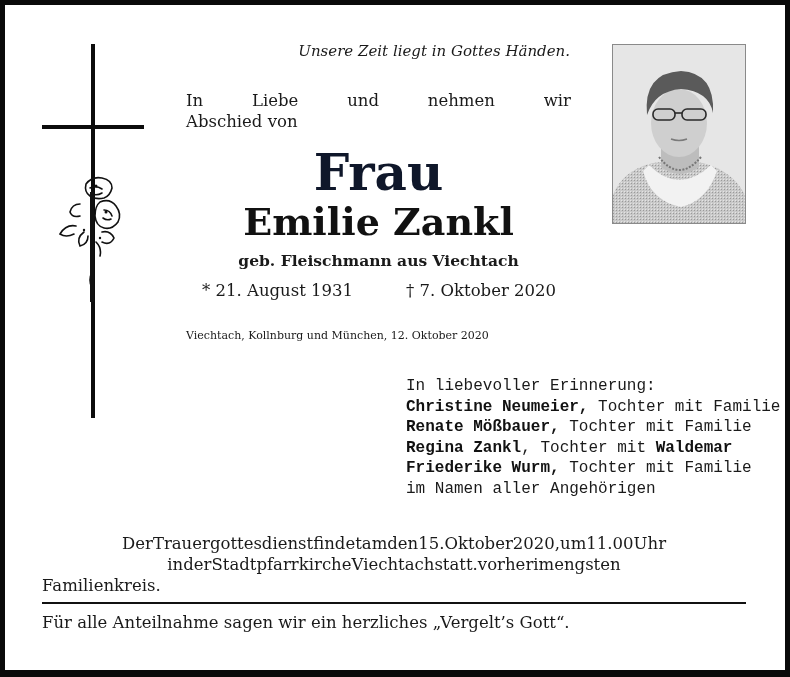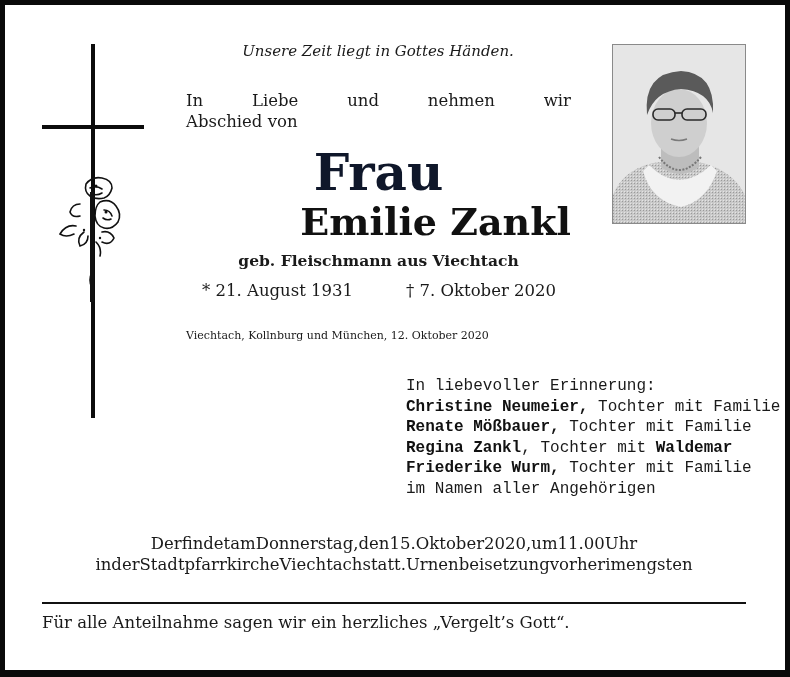--- a/index.html
+++ b/index.html
@@ -12,25 +12,25 @@
     background: #fff;
   }
   .serif { font-family: "DejaVu Serif", "Liberation Serif", serif; color: #1a1a1a; }
   .abs { position: absolute; }
 
   
   .cross-v { position: absolute; left: 91px; top: 44px; width: 4px; height: 374px; background: #0c0c0c; }
   .cross-h { position: absolute; left: 42px; top: 125px; width: 102px; height: 4px; background: #0c0c0c; }
   .rose { position: absolute; left: 56px; top: 172px; width: 80px; height: 140px; }
 
-  .motto { left: 186px; top: 42px; width: 384px; text-align: center; font-style: italic; font-size: 15px; }
+  .motto { left: 186px; top: 42px; width: 384px; text-align: right; font-style: italic; font-size: 15px; }
   .intro { left: 186px; top: 90px; width: 385px; font-size: 16.5px; line-height: 21px; text-align: justify; text-align-last: left; }
   .intro .l1 { display: flex; justify-content: space-between; }
   .title-frau { left: 186px; top: 150px; width: 385px; text-align: center; font-weight: bold; font-size: 50px; line-height: 46px; color: #0f172a; }
-  .title-name { left: 186px; top: 199px; width: 385px; text-align: right; font-weight: bold; font-size: 38px; line-height: 46px; color: #111; }
+  .title-name { left: 186px; top: 199px; width: 385px; text-align: center; font-weight: bold; font-size: 38px; line-height: 46px; color: #111; }
   .maiden { left: 186px; top: 251px; width: 385px; text-align: center; font-weight: bold; font-size: 15.5px; }
   .born { left: 202px; top: 281px; font-size: 16.5px; }
   .died { left: 406px; top: 281px; font-size: 16.5px; }
   .place-date { left: 186px; top: 329px; font-size: 11px; }
 
   .photo {
     position: absolute; left: 612px; top: 44px; width: 134px; height: 180px;
     box-sizing: border-box; border: 1px solid #8a8a8a;
     background: linear-gradient(#ececec, #e2e2e2); overflow: hidden;
   }
@@ -129,38 +129,38 @@
   <div><b>Christine Neumeier,</b><span> Tochter mit Familie</span></div>
   <div><b>Renate Mößbauer,</b><span> Tochter mit Familie</span></div>
   <div><b>Regina Zankl</b><span>, Tochter mit </span><b>Waldemar</b></div>
   <div><b>Friederike Wurm,</b><span> Tochter mit Familie</span></div>
   <div>im Namen aller Angehörigen</div>
 </div>
 
 <div class="abs serif service">
   <div class="line">
     <span>Der</span>
+    <span>Trauergottesdienst</span>
     <span>findet</span>
     <span>am</span>
-    <span>Donnerstag,</span>
     <span>den</span>
     <span>15.</span>
     <span>Oktober</span>
     <span>2020,</span>
     <span>um</span>
     <span>11.00</span>
     <span>Uhr</span>
   </div>
   <div class="line">
     <span>in</span>
     <span>der</span>
     <span>Stadtpfarrkirche</span>
     <span>Viechtach</span>
     <span>statt.</span>
-    <span>Urnenbeisetzung</span>
     <span>vorher</span>
     <span>im</span>
     <span>engsten</span>
   </div>
+  <div>Familienkreis.</div>
 </div>
 
 <div class="separator"></div>
 <div class="abs serif thanks">Für alle Anteilnahme sagen wir ein herzliches „Vergelt’s Gott“.</div>
 
 </body></html>

